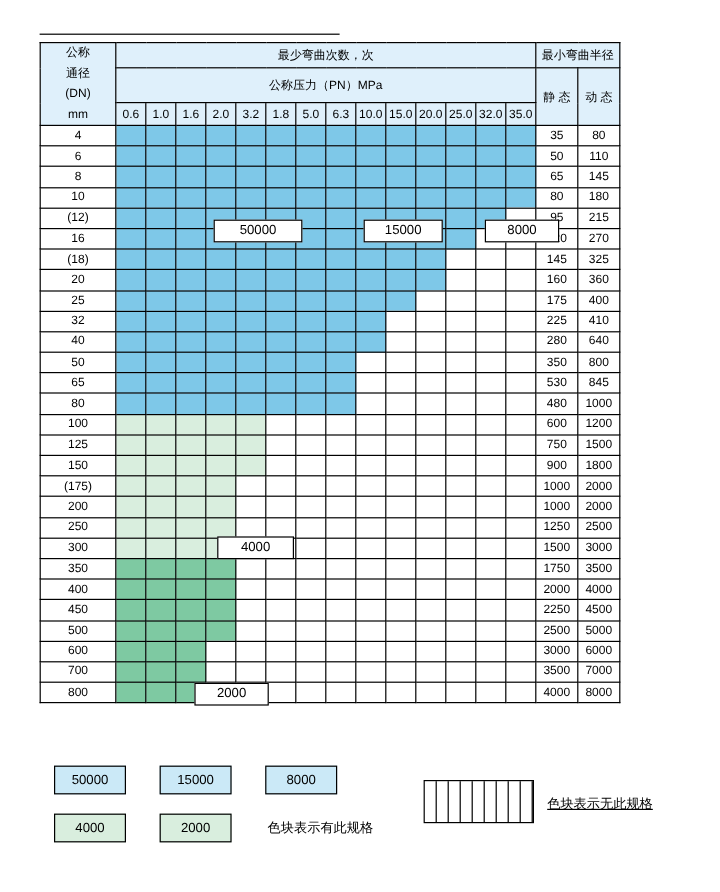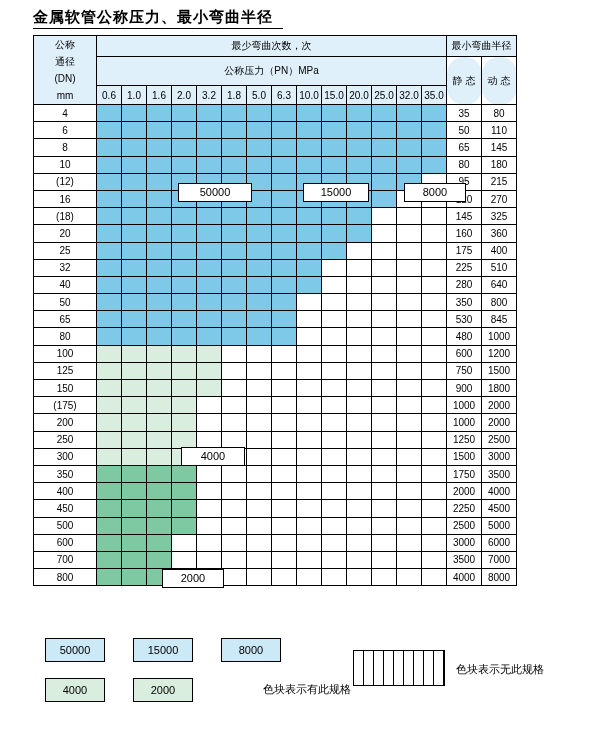--- a/index.html
+++ b/index.html
@@ -38,21 +38,21 @@
   .dn-col{width:62px;height:16px;}
   .dn-head{width:62px;}
   .pn-col{width:24px;}
   .r-col{width:34px;}
 
   .hdr-dn{height:60px;line-height:17px;font-size:11px;margin-top:40px;}
   .hdr-top{height:20px;font-size:11px;}
   .hdr-mid{height:20px;font-size:11px;}
   .hdr-sub{height:18px;font-size:10px;}
   .hdr-r-top{height:20px;font-size:11px;}
-  .hdr-r-sub{height:18px;font-size:11px;border-radius:17px;}
+  .hdr-r-sub{height:18px;font-size:11px;}
 
   tr.data td{height:16.2px;}
   td.dn{font-size:11px;}
   td.rad{font-size:11px;}
 
   .c-blue{background:#7ec8e8 !important;}
   .c-green{background:#7ec9a2 !important;}
   .c-lgreen{background:#d9eede !important;}
 
   
@@ -89,21 +89,20 @@
     border-right:1px solid #000;
     height:100%;
   }
   .stripe i:last-child{border-right:none;}
 </style>
 </head>
 <body>
 
 <div class="page">
 
-  <div class="title">金属软管公称压力、最小弯曲半径</div>
   <div class="title-rule"></div>
 
   <div class="tbl-wrap">
     <table class="main">
       <thead>
         <tr>
           <td class="hdr hdr-dn dn-head" rowspan="3">
             <div>公称</div>
             <div>通径</div>
             <div>(DN)</div>
@@ -316,21 +315,21 @@
             <td class="pn-col c-blue">&nbsp;</td>
             <td class="pn-col c-blue">&nbsp;</td>
             <td class="pn-col c-blue">&nbsp;</td>
             <td class="pn-col c-blue">&nbsp;</td>
             <td class="pn-col ">&nbsp;</td>
             <td class="pn-col ">&nbsp;</td>
             <td class="pn-col ">&nbsp;</td>
             <td class="pn-col ">&nbsp;</td>
             <td class="pn-col ">&nbsp;</td>
             <td class="rad r-col">225</td>
-            <td class="rad r-col">510</td>
+            <td class="rad r-col">410</td>
           </tr>
           <tr class="data">
             <td class="dn dn-col">40</td>
             <td class="pn-col c-blue">&nbsp;</td>
             <td class="pn-col c-blue">&nbsp;</td>
             <td class="pn-col c-blue">&nbsp;</td>
             <td class="pn-col c-blue">&nbsp;</td>
             <td class="pn-col c-blue">&nbsp;</td>
             <td class="pn-col c-blue">&nbsp;</td>
             <td class="pn-col c-blue">&nbsp;</td>
@@ -677,30 +676,30 @@
         <div class="flabel" style="left: 129px; top: 534px; width: 60px;">2000</div>
       </div>
   </div>
 
   <div class="legend">
     <div class="lgbox" id="lg0" style="left: 12px; top: 4px; background: rgb(203, 233, 247);">50000</div>
     <div class="lgbox" id="lg1" style="left: 100px; top: 4px; background: rgb(203, 233, 247);">15000</div>
     <div class="lgbox" id="lg2" style="left: 188px; top: 4px; background: rgb(203, 233, 247);">8000</div>
     <div class="lgbox" id="lg3" style="left: 12px; top: 44px; background: rgb(217, 238, 222);">4000</div>
     <div class="lgbox" id="lg4" style="left: 100px; top: 44px; background: rgb(217, 238, 222);">2000</div>
-    <div class="lgtxt" style="left:190px;top:48px;margin-left:40px;">色块表示有此规格</div>
+    <div class="lgtxt" style="left:190px;top:48px;">色块表示有此规格</div>
 
     <div class="stripe" id="stripe" style="left:320px;top:16px;width:90px;height:34px;">
         <i></i>
         <i></i>
         <i></i>
         <i></i>
         <i></i>
         <i></i>
         <i></i>
         <i></i>
         <i></i>
         <i></i>
       </div>
-    <div class="lgtxt" style="left:423px;top:28px;">色块表示无此规格</div>
+    <div class="lgtxt" style="left:423px;top:28px;text-decoration:underline;">色块表示无此规格</div>
   </div>
 
 </div>
 
 </body></html>

